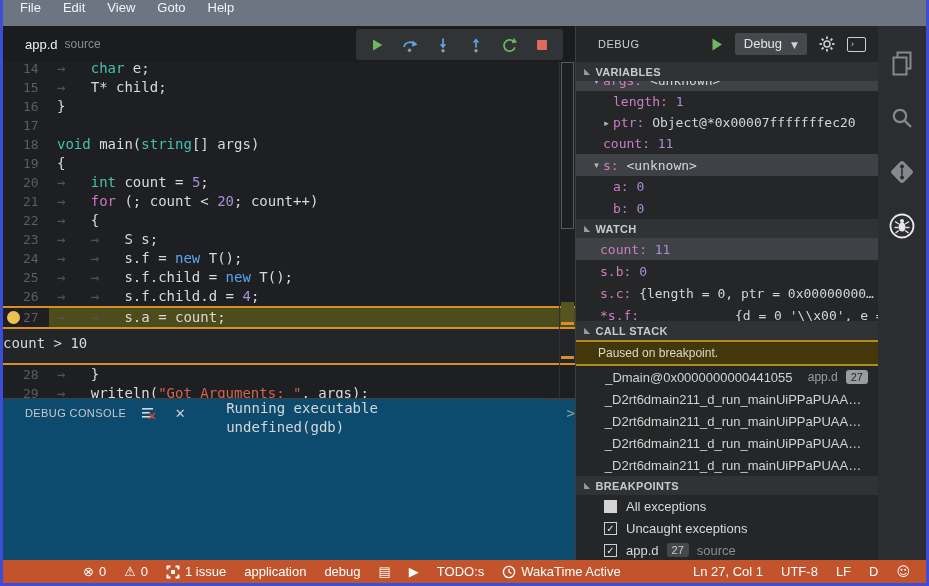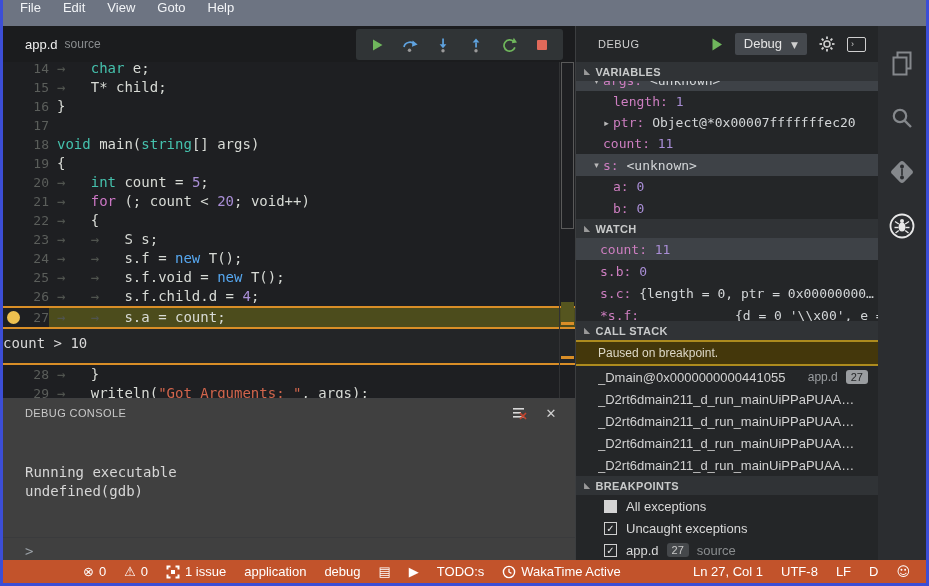--- a/index.html
+++ b/index.html
@@ -21,36 +21,36 @@
   .tab-sub{ margin-left:7px; font-size:12px; color:#8a8d8f; }
   .debug-toolbar{ position:absolute; right:12px; top:3px; height:31px; background:#303436; border-radius:3px;
     display:flex; align-items:center; padding:0 12px; gap:15px; }
   .tb-btn{ width:18px; height:18px; display:flex; align-items:center; justify-content:center; cursor:pointer; }
   
   .code-area{ flex:1; overflow:hidden; position:relative; font-family:"DejaVu Sans Mono", monospace; font-size:14px; }
   .code-lines{ margin-top:-3px; }
   .code-line{ display:flex; height:19px; line-height:19px; align-items:stretch; }
   .bp-margin{ width:20px; flex:none; position:relative; }
   .bp-dot{ position:absolute; left:4px; top:3px; width:13px; height:13px; border-radius:50%; background:#eec04f; }
-  .line-num{ width:26px; flex:none; text-align:right; color:#5b5e5b; font-size:13px; }
+  .line-num{ width:26px; flex:none; text-align:left; color:#5b5e5b; font-size:13px; }
   .code-text{ white-space:pre; padding-left:8px; flex:1; color:#d8dbd6; }
   .code-line.current{ height:23px; line-height:19px; border-top:2px solid #d98e27; border-bottom:2px solid #d98e27; }
   .code-line.current .code-text{ background:#4c4c1c; }
   .tok-ws{ color:#50544f; } .tok-kw{ color:#45c1ad; } .tok-ctl{ color:#cb76c4; }
   .tok-new{ color:#56a7ef; } .tok-num{ color:#a98ed6; } .tok-str{ color:#d2654c; } .tok-pl{ color:#d8dbd6; }
   .cond-widget{ height:36px; background:#232527; border-bottom:2px solid #d98e27; 
     font-size:14px; color:#d8d8d8; line-height:28px; }
   
   .ed-scrollbar{ position:absolute; top:0; right:0; bottom:0; width:16px; border-left:1px solid #313234; }
   .ed-slider{ position:absolute; top:0; left:1px; right:1px; height:167px; border:1px solid #5a5a5a; }
   .ov-olive{ position:absolute; right:1px; width:13px; top:240px; height:20px; background:#55551f; }
   .ov-orange1{ position:absolute; right:1px; width:13px; top:260px; height:3px; background:#d98e27; }
   .ov-orange2{ position:absolute; right:1px; width:13px; top:294px; height:3px; background:#d98e27; }
   
-  .console{ height:162px; flex:none; border-top:1px solid #3f4042; display:flex; flex-direction:column; background:#404040;gap:36px;}
+  .console{ height:162px; flex:none; border-top:1px solid #3f4042; display:flex; background:#0c4a6e;}
   .console-head{ height:28px; flex:none; display:flex; align-items:center; padding:0 14px 0 22px; }
   .console-title{ font-size:11px; color:#c9c9c9; letter-spacing:.4px; flex:1; }
   .console-ico{ width:20px; height:18px; display:flex; align-items:center; justify-content:center; margin-left:12px; cursor:pointer; }
   .console-close{ color:#d0d0d0; font-size:13px; }
   .console-body{ flex:1; padding-left:22px; font-family:"DejaVu Sans Mono", monospace; font-size:14px; color:#d6d6d6; line-height:19px; }
   .console-prompt{ height:27px; flex:none; border-top:1px solid #3a3b3d; color:#9aa0a6;
     font-family:"DejaVu Sans Mono", monospace; font-size:14px; line-height:26px; padding-left:22px; }
   
   .sidebar{ width:303px; flex:none; background:#242628; border-left:1px solid #3c3e40; display:flex; flex-direction:column; overflow:hidden; color:#d0d0d0; }
   .sb-head{ height:36px; flex:none; display:flex; align-items:center; padding:0 12px 0 22px; }
@@ -69,21 +69,21 @@
   .drow.sel{ background:#3e4247; }
   .row-clip{ height:10px; flex:none; overflow:hidden; background:#3e4247; }
   .row-clip .inner{ height:21px; margin-top:-11px; display:flex; align-items:center; font-family:"DejaVu Sans Mono", monospace; font-size:13px; white-space:pre; }
   .clip17{ height:17px; flex:none; overflow:hidden; }
   .clip17 .drow{ height:22px;gap:44px; }
   .twist{ font-size:9px; color:#b9b9b9; width:13px; text-align:center; flex:none; font-family:"DejaVu Sans", sans-serif; }
   .ind0{ padding-left:14px; } .ind1{ padding-left:24px; } .watch-ind{ padding-left:24px; }
   .vname{ color:#cd7ec0; } .vnum{ color:#a98ed6; } .vstr{ color:#d3d6d8; }
   .banner{ height:26px; flex:none; background:#44370b; border-top:2px solid #ad8b1e; border-bottom:2px solid #ad8b1e;
     display:flex; align-items:center; padding-left:22px; font-size:12px; color:#ddd8c8; }
-  .frame{ height:22px; flex:none; display:flex; align-items:center; padding:0 10px 0 22px; font-size:13px; color:#d2d2d2; overflow:hidden; }
+  .frame{ height:22px; flex:none; display:flex; align-items:center; padding:0 10px 0 22px; font-size:13px; color:#d2d2d2; overflow:hidden;text-align:center; }
   .frame .fname{ white-space:nowrap; overflow:hidden; flex:1; }
   .frame .ffile{ color:#9a9da0; font-size:12px; margin:0 8px; }
   .badge-light{ background:#9a9da0; color:#26282a; font-size:11px; border-radius:3px; padding:1px 5px;
     font-family:"Liberation Sans", sans-serif; }
   .badge-dark{ background:#45484b; color:#c8c8c8; font-size:11px; border-radius:3px; padding:1px 5px; margin:0 8px; }
   .bp-row{ height:22px; flex:none; display:flex; align-items:center; padding-left:28px; font-size:13px; color:#d8d8d8; }
   .cb{ width:13px; height:13px; flex:none; margin-right:9px; display:flex; align-items:center; justify-content:center; }
   .cb.unchecked{ background:#d4d4d4; }
   .cb.checked{ background:#26282a; border:1px solid #cfcfcf; color:#e8e8e8; font-size:10px; font-family:"DejaVu Sans", sans-serif; }
   .bp-src{ color:#8a8d8f; font-size:13px; }
@@ -191,41 +191,41 @@
               <span class="code-text"><span class="tok-pl">{</span></span>
             </div>
             <div class="code-line">
               <span class="bp-margin"></span>
               <span class="line-num">20</span>
               <span class="code-text"><span class="tok-ws">→   </span><span class="tok-kw">int</span><span class="tok-pl"> count = </span><span class="tok-num">5</span><span class="tok-pl">;</span></span>
             </div>
             <div class="code-line">
               <span class="bp-margin"></span>
               <span class="line-num">21</span>
-              <span class="code-text"><span class="tok-ws">→   </span><span class="tok-ctl">for</span><span class="tok-pl"> (; count &lt; </span><span class="tok-num">20</span><span class="tok-pl">; void++)</span></span>
+              <span class="code-text"><span class="tok-ws">→   </span><span class="tok-ctl">for</span><span class="tok-pl"> (; count &lt; </span><span class="tok-num">20</span><span class="tok-pl">; count++)</span></span>
             </div>
             <div class="code-line">
               <span class="bp-margin"></span>
               <span class="line-num">22</span>
               <span class="code-text"><span class="tok-ws">→   </span><span class="tok-pl">{</span></span>
             </div>
             <div class="code-line">
               <span class="bp-margin"></span>
               <span class="line-num">23</span>
               <span class="code-text"><span class="tok-ws">→   →   </span><span class="tok-pl">S s;</span></span>
             </div>
             <div class="code-line">
               <span class="bp-margin"></span>
               <span class="line-num">24</span>
               <span class="code-text"><span class="tok-ws">→   →   </span><span class="tok-pl">s.f = </span><span class="tok-new">new</span><span class="tok-pl"> T();</span></span>
             </div>
             <div class="code-line">
               <span class="bp-margin"></span>
               <span class="line-num">25</span>
-              <span class="code-text"><span class="tok-ws">→   →   </span><span class="tok-pl">s.f.void = </span><span class="tok-new">new</span><span class="tok-pl"> T();</span></span>
+              <span class="code-text"><span class="tok-ws">→   →   </span><span class="tok-pl">s.f.child = </span><span class="tok-new">new</span><span class="tok-pl"> T();</span></span>
             </div>
             <div class="code-line">
               <span class="bp-margin"></span>
               <span class="line-num">26</span>
               <span class="code-text"><span class="tok-ws">→   →   </span><span class="tok-pl">s.f.child.d = </span><span class="tok-num">4</span><span class="tok-pl">;</span></span>
             </div>
             <div class="code-line current">
               <span class="bp-margin">
                 <span class="bp-dot"></span>
               </span>

